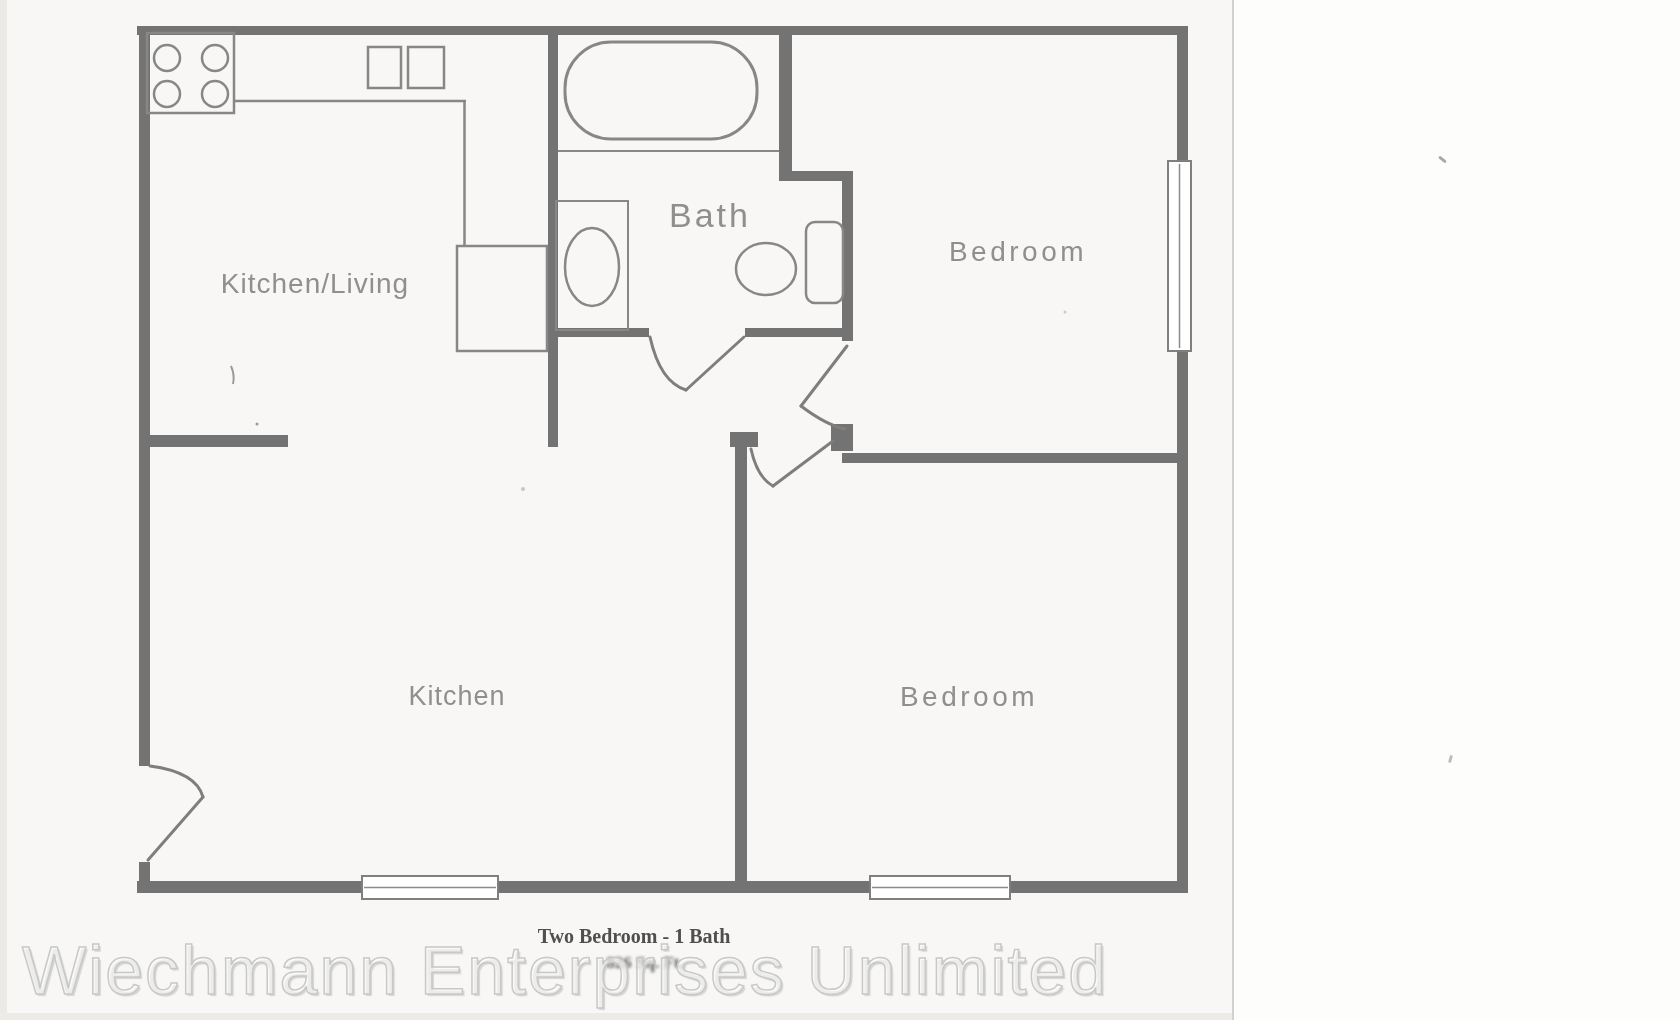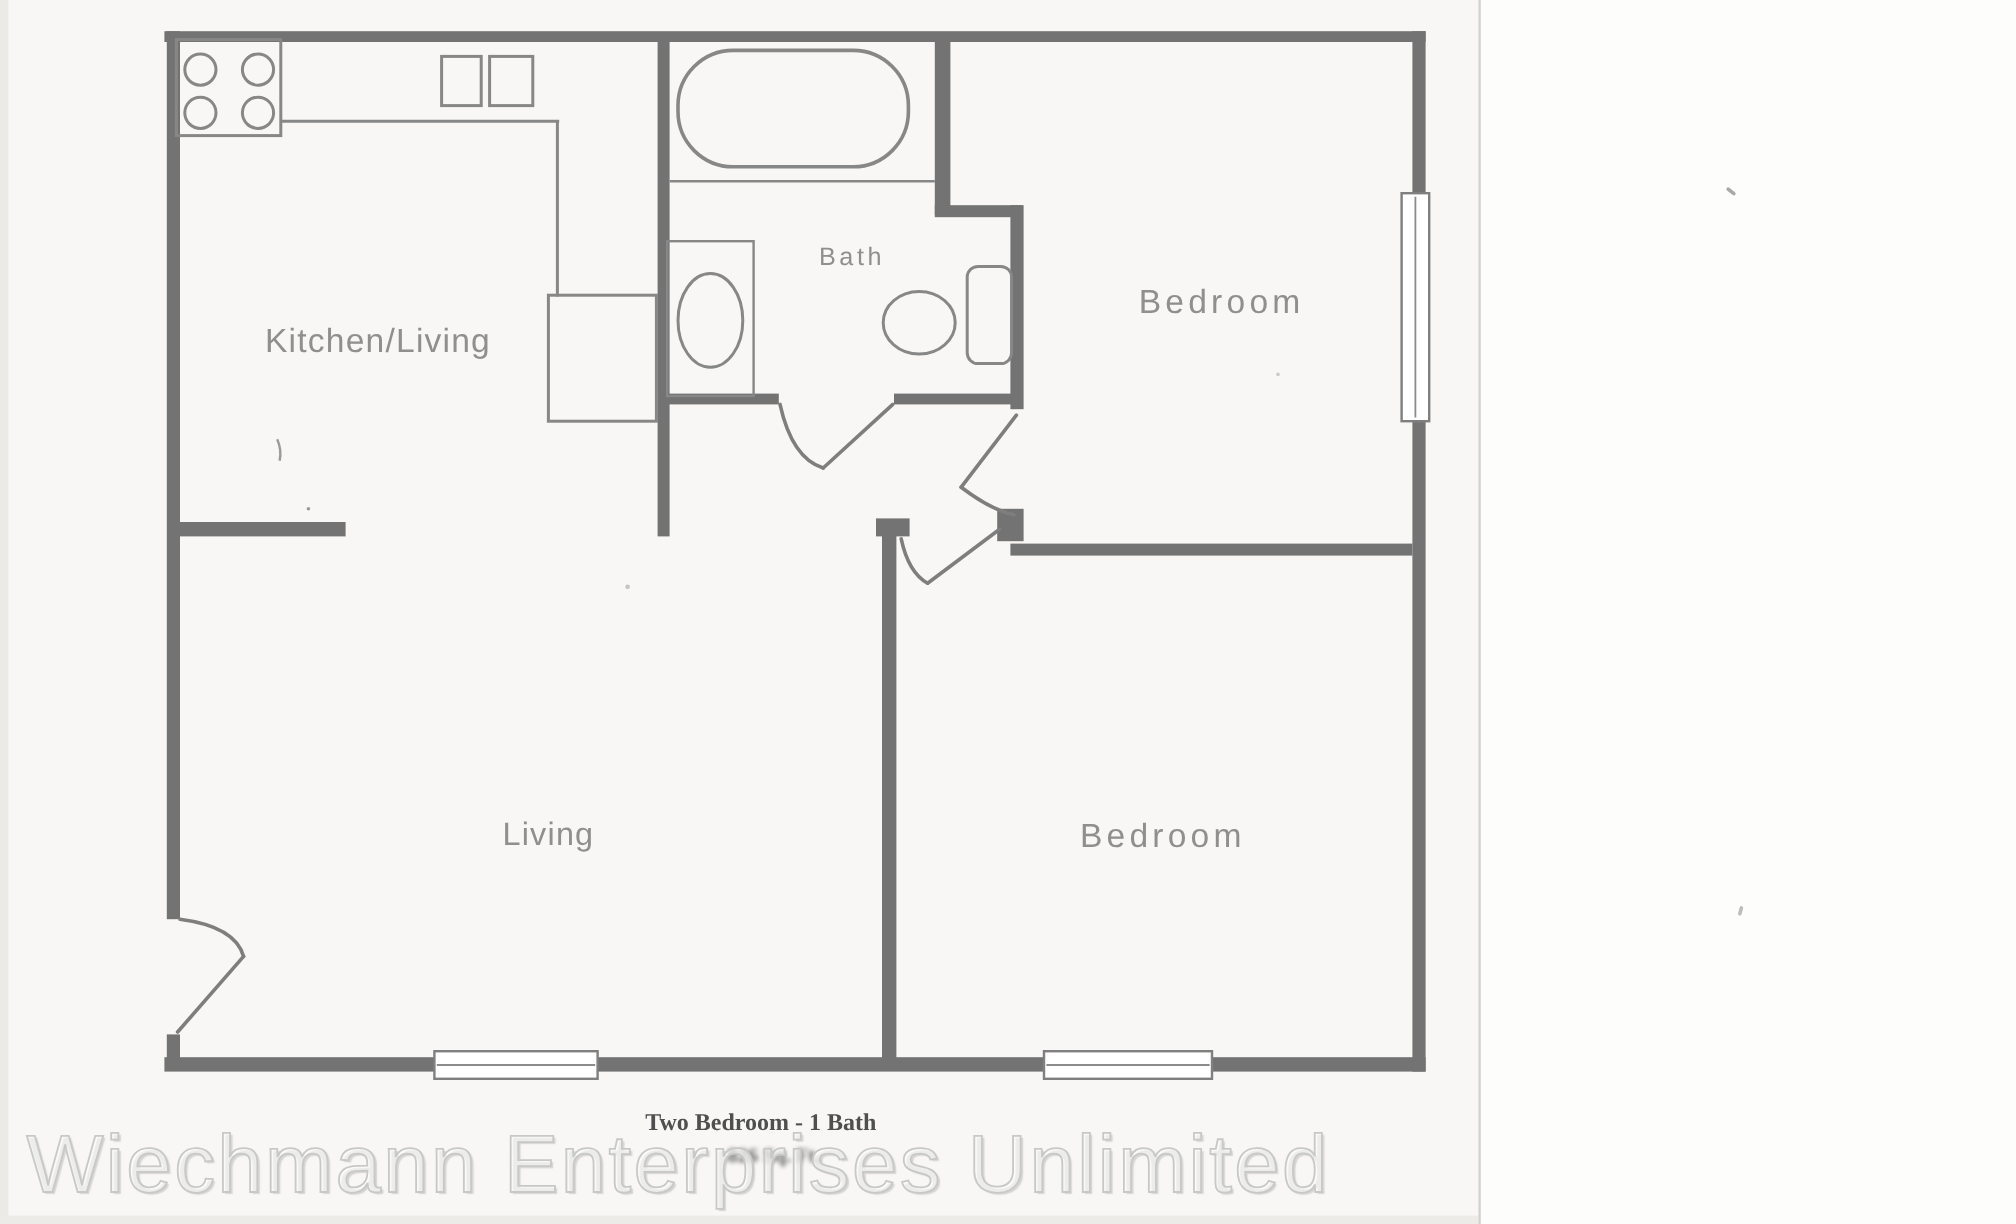--- a/index.html
+++ b/index.html
@@ -19,21 +19,21 @@
   }
   #plan-svg{position:absolute;left:0;top:0;z-index:10;}
   .room-label{
     position:absolute;z-index:20;color:#8f8f8f;
     font-family:"Liberation Sans", sans-serif;
     transform:translate(-50%,-50%);
     filter:blur(0.4px);
     white-space:nowrap;
   }
   #label-kitchen{left:315px;top:284px;font-size:28px;letter-spacing:1px;}
-  #label-bath{left:710px;top:215px;font-size:21px;letter-spacing:3px;}
+  #label-bath{left:710px;top:215px;font-size:34px;letter-spacing:3px;}
   #label-bedroom-top{left:1018px;top:252px;font-size:28px;letter-spacing:3.5px;}
   #label-living{left:457px;top:696px;font-size:27px;letter-spacing:1px;}
   #label-bedroom-bottom{left:969px;top:697px;font-size:28px;letter-spacing:3.5px;}
   .caption{
     position:absolute;z-index:20;color:#4f4f4f;
     font-family:"Liberation Serif", serif;font-weight:bold;
     transform:translateX(-50%);white-space:nowrap;
   }
   #caption-line1{left:634px;top:925px;font-size:20px;filter:blur(0.5px);}
   #caption-line2{left:645px;top:953px;font-size:17px;color:#5f5f5f;filter:blur(1.6px);}
@@ -127,21 +127,21 @@
       <path d="M231 366 q4 9 2 18" stroke="#9a9a9a" stroke-width="2" fill="none"></path>
       <circle cx="257" cy="424" r="1.5" fill="#9a9a9a"></circle>
       <circle cx="523" cy="489" r="2" fill="#c6c6c6"></circle>
       <circle cx="1065" cy="312" r="1.5" fill="#c9c9c9"></circle>
     </g>
   </svg>
 
   <div class="room-label" id="label-kitchen">Kitchen/Living</div>
   <div class="room-label" id="label-bath">Bath</div>
   <div class="room-label" id="label-bedroom-top">Bedroom</div>
-  <div class="room-label" id="label-living">Living</div>
+  <div class="room-label" id="label-living">Kitchen</div>
   <div class="room-label" id="label-bedroom-bottom">Bedroom</div>
 
   <div class="caption" id="caption-line1">Two Bedroom - 1 Bath</div>
   <div class="caption" id="caption-line2">826 Sq. Ft.</div>
 
   <div id="watermark">Wiechmann Enterprises Unlimited</div>
 
   <div id="right-panel">
     <div class="speck" id="speck-rp-1"></div>
     <div class="speck" id="speck-rp-2"></div>

